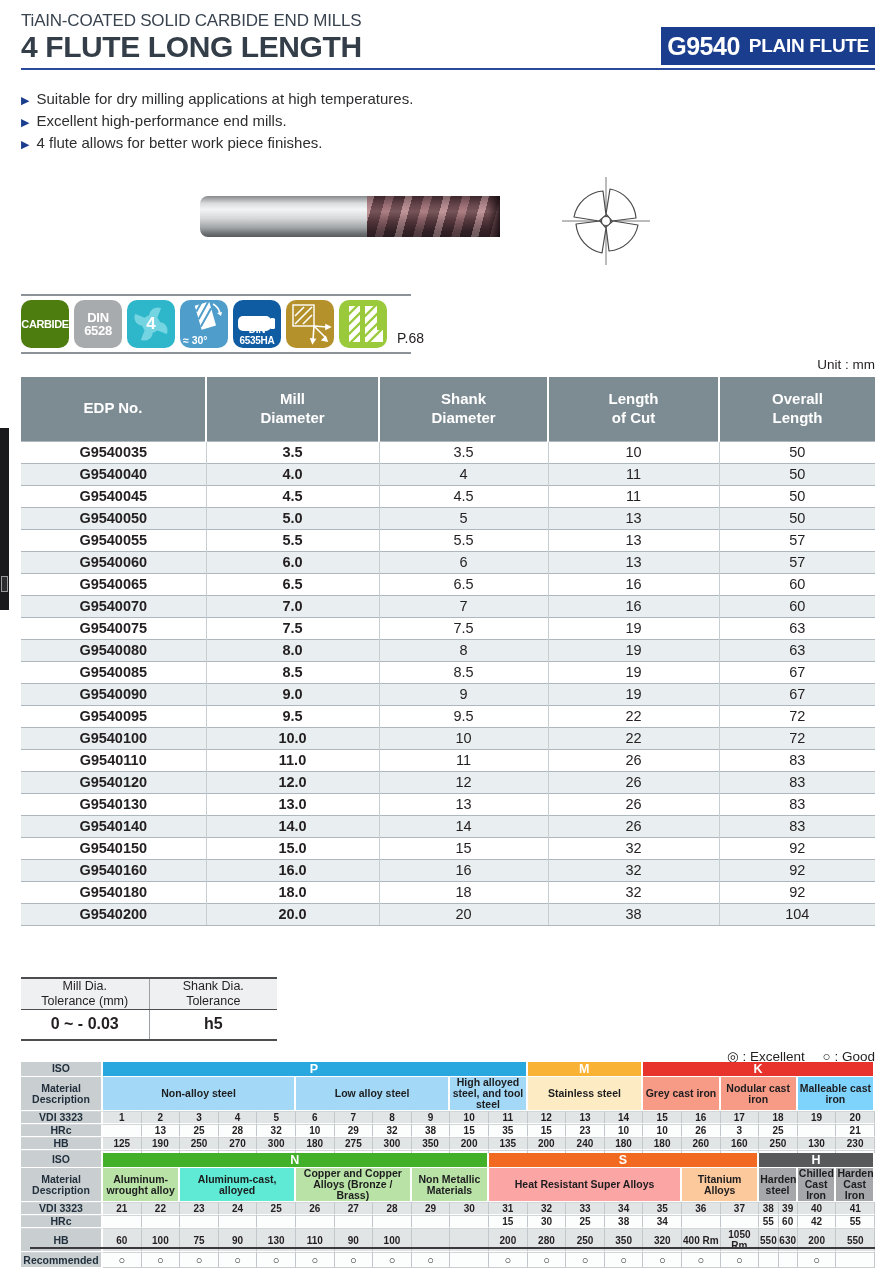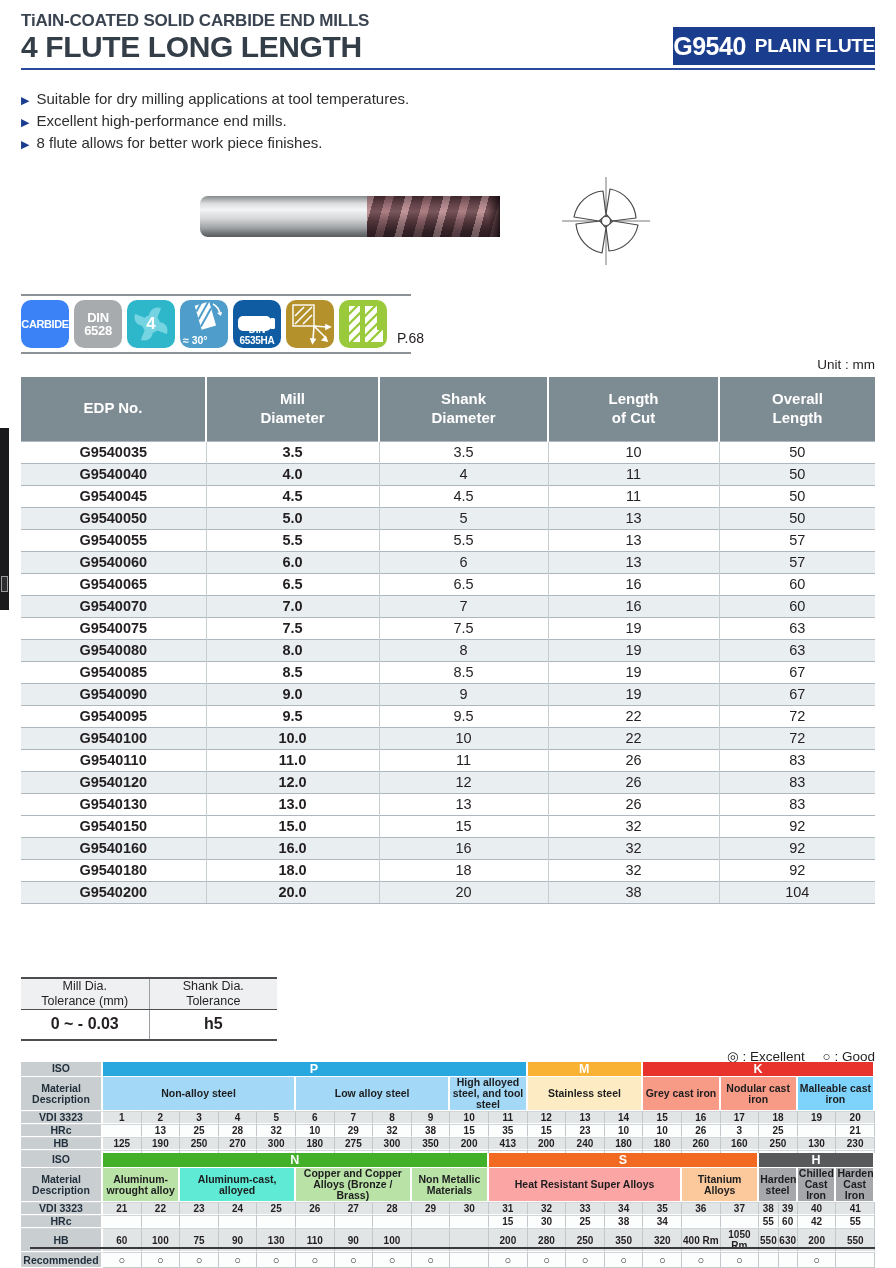--- a/index.html
+++ b/index.html
@@ -4,23 +4,23 @@
 <style>
   * { margin:0; padding:0; box-sizing:border-box; }
   body { background:#ffffff; font-family:"Liberation Sans", sans-serif; color:#231f20; }
   .page { position:relative; width:896px; height:1268px; background:#fff; overflow:hidden; }
 
   
   .edge-tab { position:absolute; left:0; top:428px; width:9px; height:182px; background:#1a1a1c; }
   .edge-tab .mark { position:absolute; left:1px; top:148px; width:7px; height:16px; border:1px solid #9a9a9a; background:#2c2c2e; }
 
   
-  .subtitle { position:absolute; left:21px; top:11px; font-size:17px; font-weight:700; color:#3a4450; letter-spacing:-0.2px; }
+  .subtitle { position:absolute; left:21px; top:11px; font-size:17px; font-weight:400; color:#3a4450; letter-spacing:-0.2px; }
   .title { position:absolute; left:21px; top:30px; font-size:30px; font-weight:700; color:#333e49; letter-spacing:-0.4px; }
-  .badge { position:absolute; right:21px; top:27px; height:38px; background:#1a3e8d; color:#fff; display:flex; align-items:center; gap:9px; padding:0 0; }
+  .badge { position:absolute; right:21px; top:27px; height:38px; background:#1a3e8d; color:#fff; display:flex; align-items:center; gap:9px; padding:0 6px; }
   .badge .code { font-size:25px; font-weight:700; letter-spacing:-0.5px; }
   .badge .lbl { font-size:19px; font-weight:600; letter-spacing:-0.3px; }
   .title-rule { position:absolute; left:21px; top:68px; width:854px; height:2px; background:#2a4a9e; }
 
   
   .features { position:absolute; left:21px; top:90px; }
   .feat { display:flex; align-items:baseline; gap:7px; font-size:15px; color:#2e2e30; height:22px; }
   .feat .tri { color:#1a3e8d; font-size:11px; }
 
   
@@ -100,29 +100,29 @@
   <div class="title">4 FLUTE LONG LENGTH</div>
   <div class="badge">
     <span class="code">G9540</span>
     <span class="lbl">PLAIN FLUTE</span>
   </div>
   <div class="title-rule"></div>
 
   <div class="features">
       <div class="feat">
         <span class="tri">▶</span>
-        <span>Suitable for dry milling applications at tool temperatures.</span>
+        <span>Suitable for dry milling applications at high temperatures.</span>
       </div>
       <div class="feat">
         <span class="tri">▶</span>
         <span>Excellent high-performance end mills.</span>
       </div>
       <div class="feat">
         <span class="tri">▶</span>
-        <span>8 flute allows for better work piece finishes.</span>
+        <span>4 flute allows for better work piece finishes.</span>
       </div>
     </div>
 
   <div class="tool">
     <div class="shank"></div>
     <div class="flutes"></div>
   </div>
 
   <svg class="cross-section" viewBox="0 0 88 88">
     <line x1="44" y1="0" x2="44" y2="88" stroke="#555" stroke-width="0.8"></line>
@@ -131,21 +131,21 @@
       <path d="M44 37 L48 12 A32 32 0 0 1 74 41 L50 44 Z"></path>
       <path d="M44 37 L48 12 A32 32 0 0 1 74 41 L50 44 Z" transform="rotate(90 44 44)"></path>
       <path d="M44 37 L48 12 A32 32 0 0 1 74 41 L50 44 Z" transform="rotate(180 44 44)"></path>
       <path d="M44 37 L48 12 A32 32 0 0 1 74 41 L50 44 Z" transform="rotate(270 44 44)"></path>
       <circle cx="44" cy="44" r="4.5"></circle>
     </g>
   </svg>
 
   <div class="rule-a"></div>
   <div class="icons">
-      <div class="icon" style="background: #3b82f6;">
+      <div class="icon" style="background: #4d7c0f;">
         <span class="t1">CARBIDE</span>
       </div>
       <div class="icon" style="background: rgb(168, 171, 173);">
         <div class="stack">DIN<br>6528</div>
       </div>
       <div class="icon" style="background: rgb(46, 182, 202);">
         <svg width="48" height="48" viewBox="0 0 48 48">
           <g fill="#74d4e1">
             <path d="M24 24 C19 15 24 5 34 8 C32 15 29 19 28 25 Z"></path>
             <g transform="rotate(90 24 24)">
@@ -358,20 +358,27 @@
           <td class="edp">G9540120</td>
           <td class="mill">12.0</td>
           <td>12</td>
           <td>26</td>
           <td>83</td>
         </tr>
         <tr>
           <td class="edp">G9540130</td>
           <td class="mill">13.0</td>
           <td>13</td>
+          <td>26</td>
+          <td>83</td>
+        </tr>
+        <tr class="alt">
+          <td class="edp">G9540140</td>
+          <td class="mill">14.0</td>
+          <td>14</td>
           <td>26</td>
           <td>83</td>
         </tr>
         <tr>
           <td class="edp">G9540150</td>
           <td class="mill">15.0</td>
           <td>15</td>
           <td>32</td>
           <td>92</td>
         </tr>
@@ -516,21 +523,21 @@
           <td class="cnum shade">125</td>
           <td class="cnum shade">190</td>
           <td class="cnum shade">250</td>
           <td class="cnum shade">270</td>
           <td class="cnum shade">300</td>
           <td class="cnum shade">180</td>
           <td class="cnum shade">275</td>
           <td class="cnum shade">300</td>
           <td class="cnum shade">350</td>
           <td class="cnum shade">200</td>
-          <td class="cnum shade">413</td>
+          <td class="cnum shade">135</td>
           <td class="cnum shade">200</td>
           <td class="cnum shade">240</td>
           <td class="cnum shade">180</td>
           <td class="cnum shade">180</td>
           <td class="cnum shade">260</td>
           <td class="cnum shade">160</td>
           <td class="cnum shade">250</td>
           <td class="cnum shade">130</td>
           <td class="cnum shade">230</td>
         </tr>

